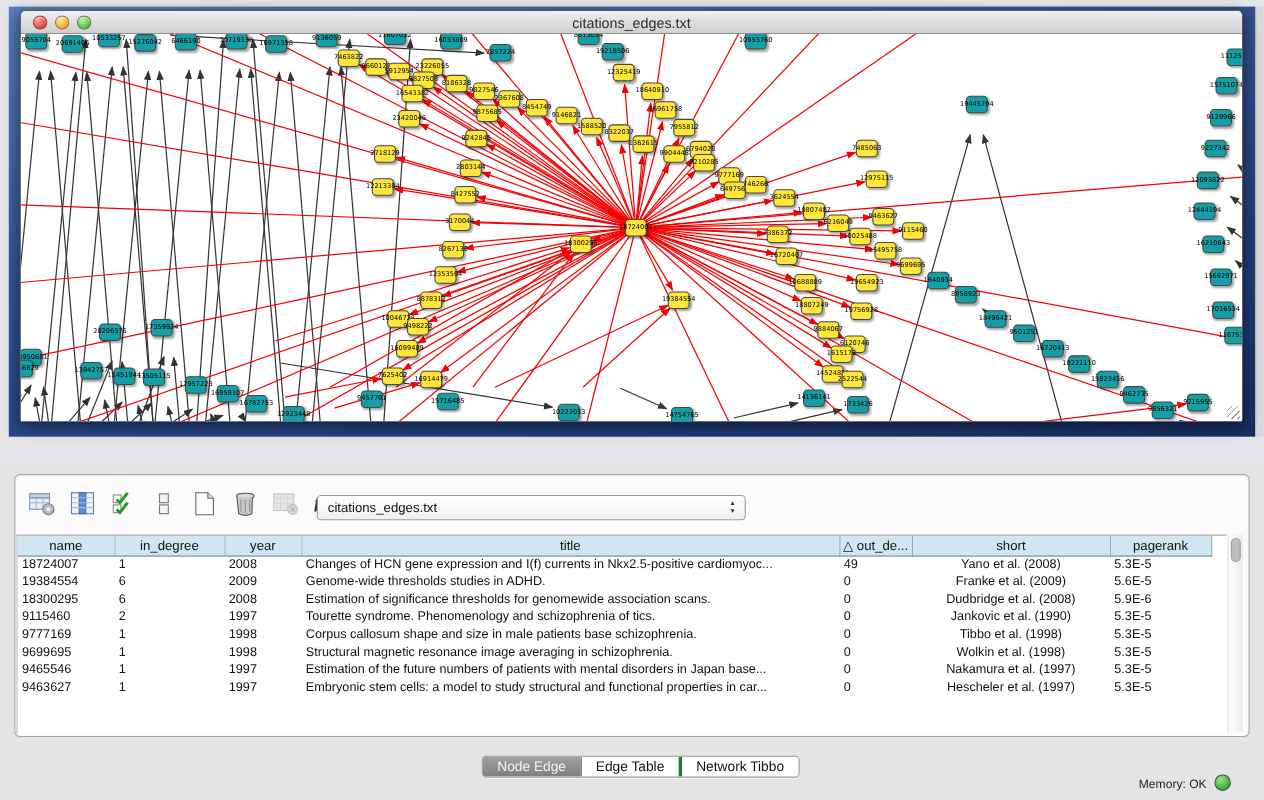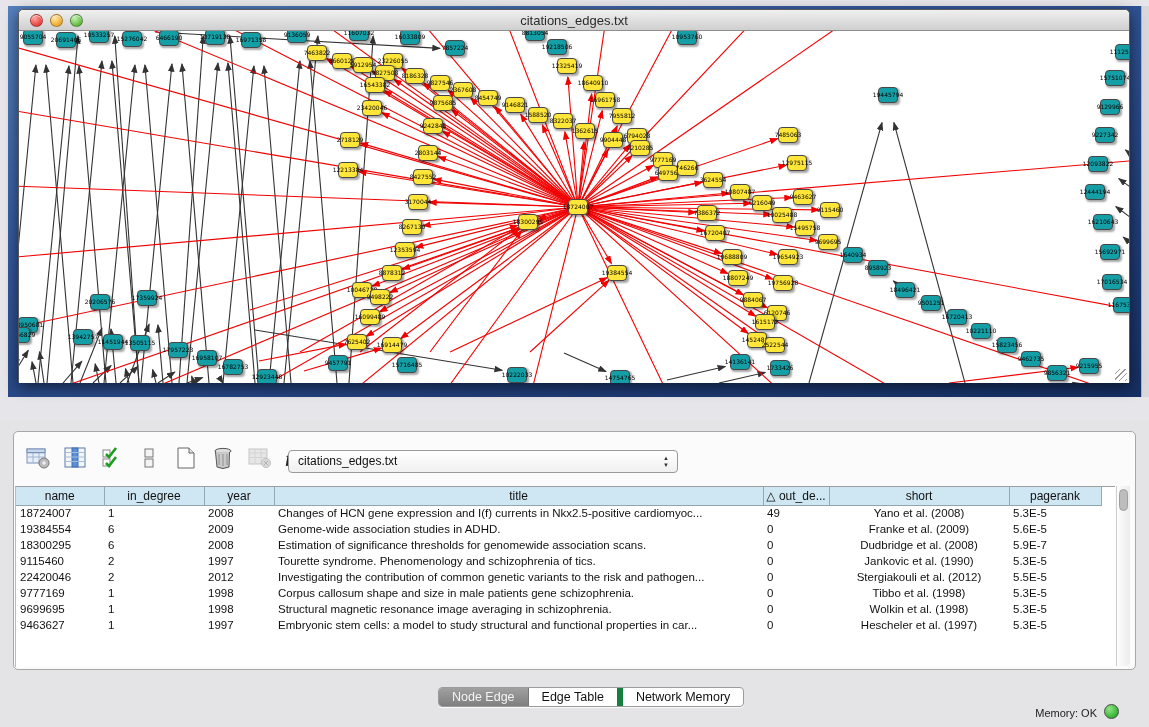--- a/index.html
+++ b/index.html
@@ -65,21 +65,21 @@
   td { font-size:11.5px; color:#111; height:16px; padding:0 0 0 4px; white-space:nowrap; overflow:hidden; }
   td.c-short { text-align:center; padding:0; }
   #scrollbar { position:absolute; right:5px; top:54px; bottom:3px; width:14px;
     background:linear-gradient(90deg,#fdfdfd,#ececec); border-left:1px solid #cfcfcf; border-radius:0 0 4px 0; }
   #thumb { position:absolute; left:2px; top:3px; width:9px; height:22px; border-radius:5px;
     background:linear-gradient(90deg,#cycyc,#b9b9b9); background:#bdbdbd; border:1px solid #a0a0a0; }
 
   #tabbar { position:absolute; left:424px; top:255px; height:20px; display:flex;
     border:1px solid #9b9b9b; border-radius:4px; overflow:hidden; background:#fff;
     box-shadow:0 1px 0 rgba(255,255,255,.8); }
-  .tabseg { font-size:12.5px; padding:2px 13px 0 13px; color:#111; border-right:6px solid #15803d; }
+  .tabseg { font-size:12.5px; padding:2px 13px 0 13px; color:#111; border-right:3px solid #15803d; }
   .tabseg:last-child { border-right:none; }
   .tabseg.sel { background:linear-gradient(#a0a0a0,#7f7f7f); color:#f4f4f4; border-right:1px solid #777; }
 
   #statusbar { position:absolute; left:0; bottom:0; width:1149px; height:28px; }
   #mem-label { position:absolute; right:52px; top:8px; font-size:11px; color:#222; }
   #mem-dot { position:absolute; right:30px; top:5px; width:15px; height:15px; border-radius:50%;
     border:1px solid #4a4a4a; background:radial-gradient(circle at 35% 30%,#8fe784,#2fae2e 75%); }
 </style>
 </head>
 <body>
@@ -718,89 +718,89 @@
                 <td>2008</td>
                 <td>Changes of HCN gene expression and I(f) currents in Nkx2.5-positive cardiomyoc...</td>
                 <td>49</td>
                 <td class="c-short">Yano et al. (2008)</td>
                 <td>5.3E-5</td>
               </tr>
               <tr>
                 <td>19384554</td>
                 <td>6</td>
                 <td>2009</td>
-                <td>Genome-wide association studies in ADHD.</td>
+                <td>Genome-wide thresholds studies in ADHD.</td>
                 <td>0</td>
                 <td class="c-short">Franke et al. (2009)</td>
                 <td>5.6E-5</td>
               </tr>
               <tr>
                 <td>18300295</td>
                 <td>6</td>
                 <td>2008</td>
                 <td>Estimation of significance thresholds for genomewide association scans.</td>
                 <td>0</td>
                 <td class="c-short">Dudbridge et al. (2008)</td>
-                <td>5.9E-7</td>
+                <td>5.9E-6</td>
               </tr>
               <tr>
                 <td>9115460</td>
                 <td>2</td>
                 <td>1997</td>
                 <td>Tourette syndrome. Phenomenology and schizophrenia of tics.</td>
                 <td>0</td>
                 <td class="c-short">Jankovic et al. (1990)</td>
                 <td>5.3E-5</td>
               </tr>
               <tr>
-                <td>22420046</td>
-                <td>2</td>
-                <td>2012</td>
-                <td>Investigating the contribution of common genetic variants to the risk and pathogen...</td>
-                <td>0</td>
-                <td class="c-short">Stergiakouli et al. (2012)</td>
-                <td>5.5E-5</td>
-              </tr>
-              <tr>
                 <td>9777169</td>
                 <td>1</td>
                 <td>1998</td>
-                <td>Corpus callosum shape and size in male patients gene schizophrenia.</td>
+                <td>Corpus callosum shape and size in male patients base schizophrenia.</td>
                 <td>0</td>
                 <td class="c-short">Tibbo et al. (1998)</td>
                 <td>5.3E-5</td>
               </tr>
               <tr>
                 <td>9699695</td>
                 <td>1</td>
                 <td>1998</td>
                 <td>Structural magnetic resonance image averaging in schizophrenia.</td>
                 <td>0</td>
                 <td class="c-short">Wolkin et al. (1998)</td>
+                <td>5.3E-5</td>
+              </tr>
+              <tr>
+                <td>9465546</td>
+                <td>1</td>
+                <td>1997</td>
+                <td>Estimation of the future numbers of patients with mental disorders in Japan base...</td>
+                <td>0</td>
+                <td class="c-short">Nakamura et al. (1997)</td>
                 <td>5.3E-5</td>
               </tr>
               <tr>
                 <td>9463627</td>
                 <td>1</td>
                 <td>1997</td>
                 <td>Embryonic stem cells: a model to study structural and functional properties in car...</td>
                 <td>0</td>
                 <td class="c-short">Hescheler et al. (1997)</td>
                 <td>5.3E-5</td>
               </tr>
             </tbody>
         </table>
       </div>
       <div id="scrollbar">
         <div id="thumb"></div>
       </div>
       <div id="tabbar">
           <div class="tabseg sel">Node Edge</div>
           <div class="tabseg">Edge Table</div>
-          <div class="tabseg">Network Memory</div>
+          <div class="tabseg">Network Tibbo</div>
         </div>
     </div>
   </div>
 
   <div id="statusbar">
     <span id="mem-label">Memory: OK</span>
     <span id="mem-dot"></span>
   </div>
 </div>
 

